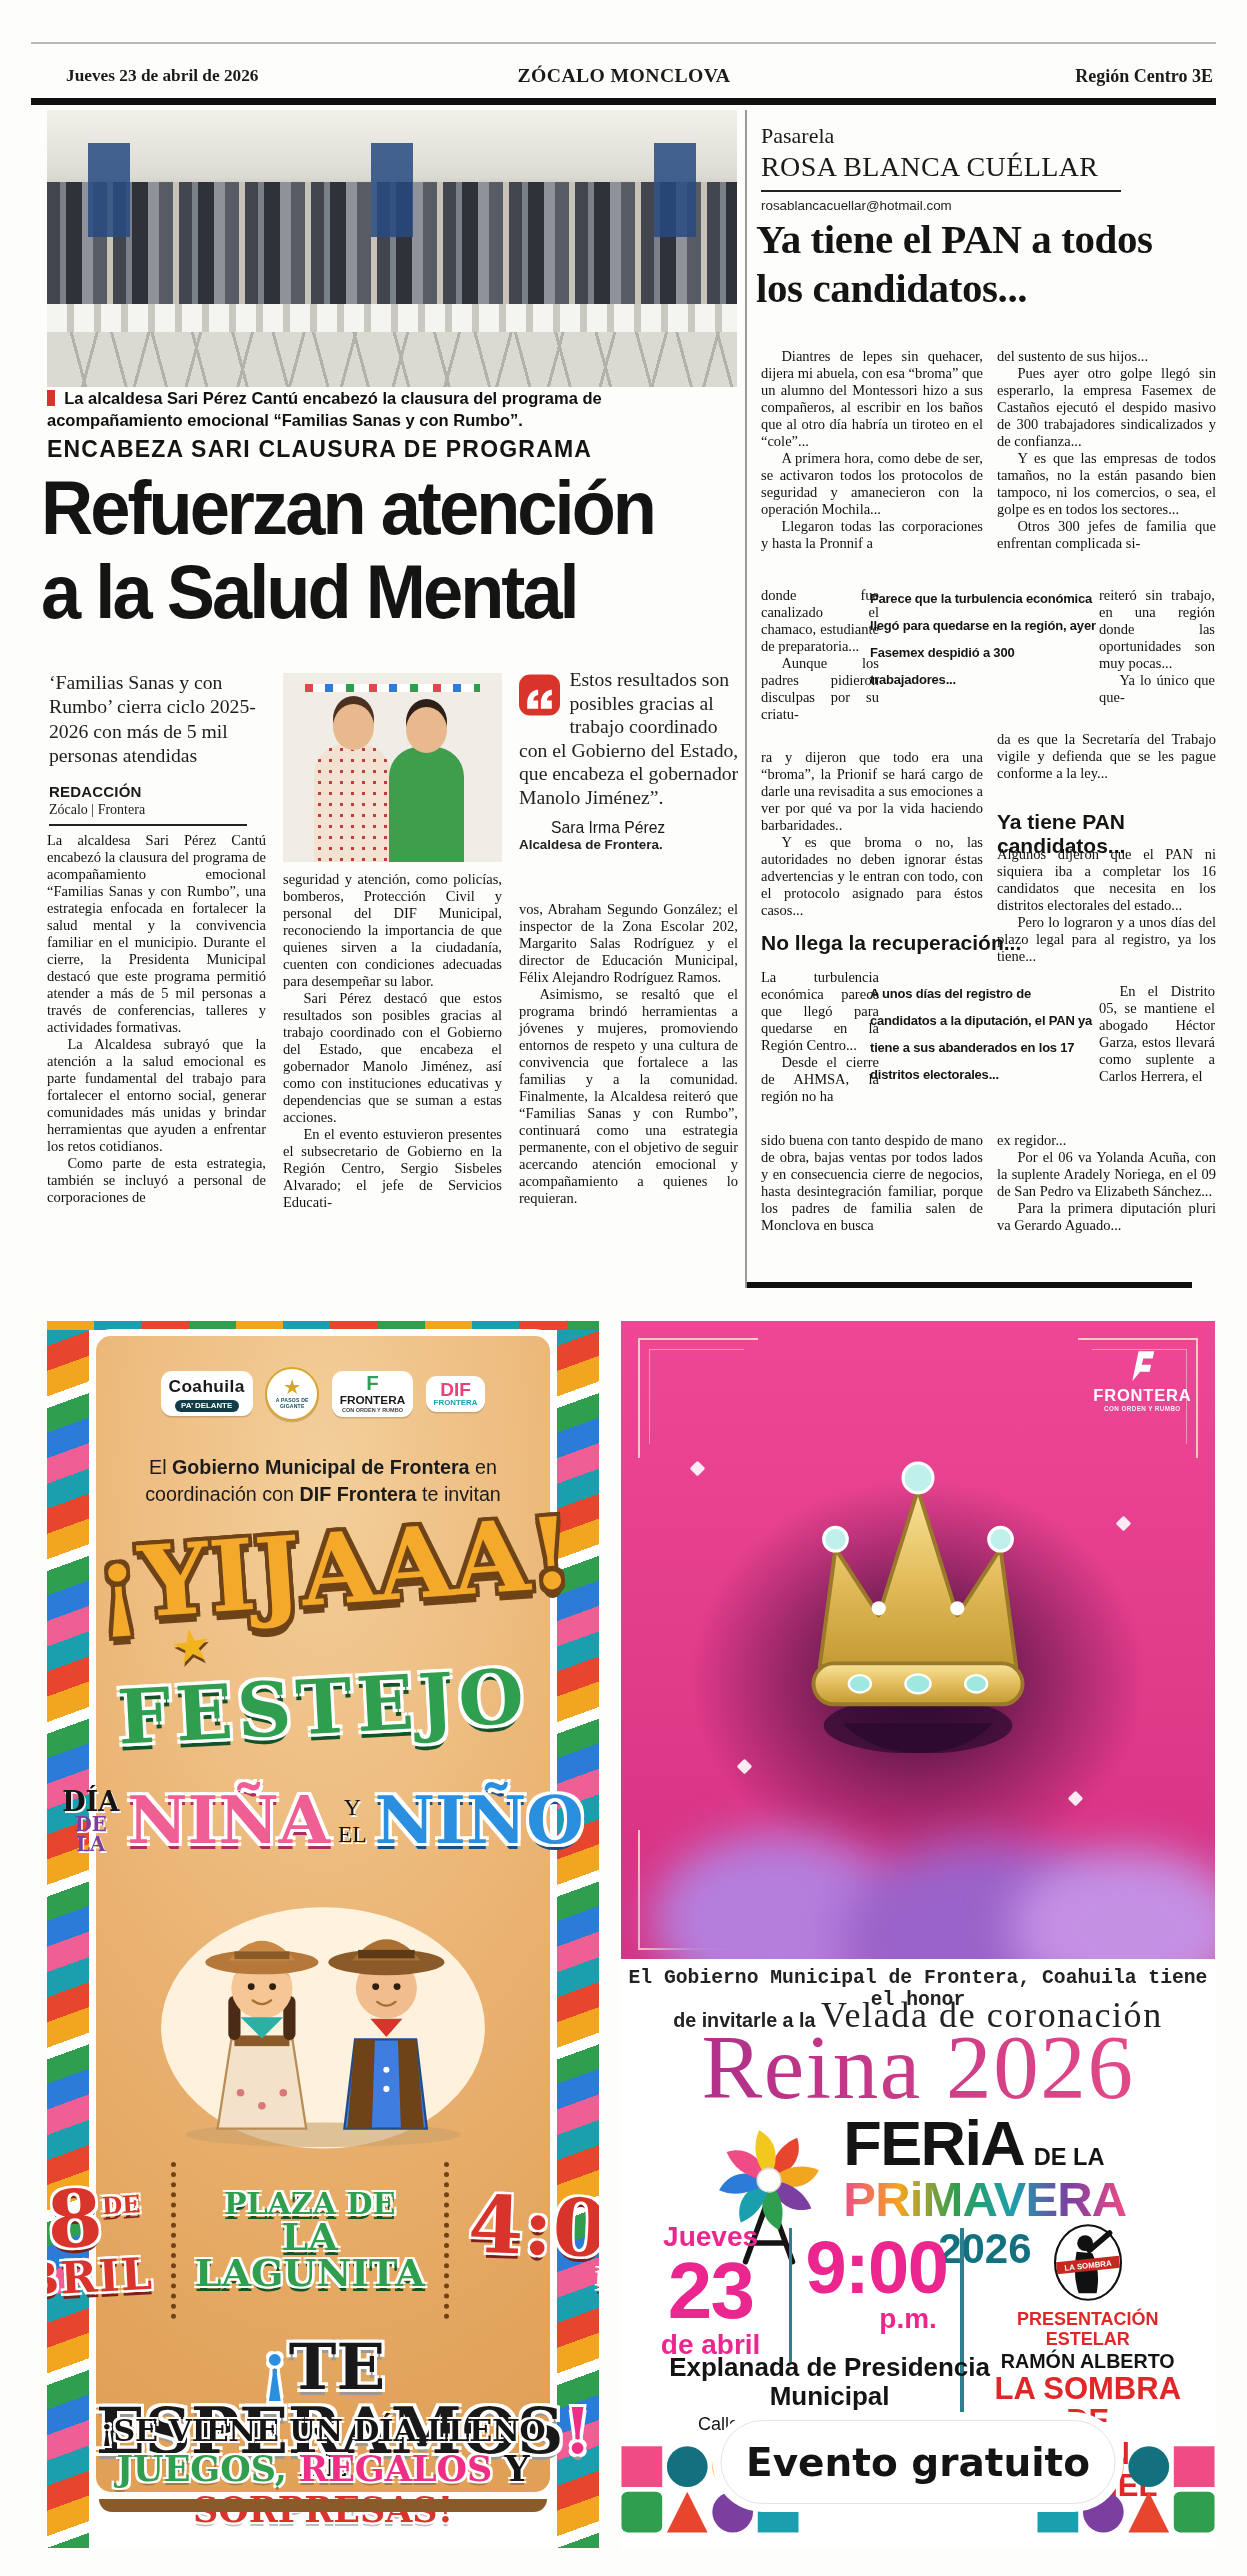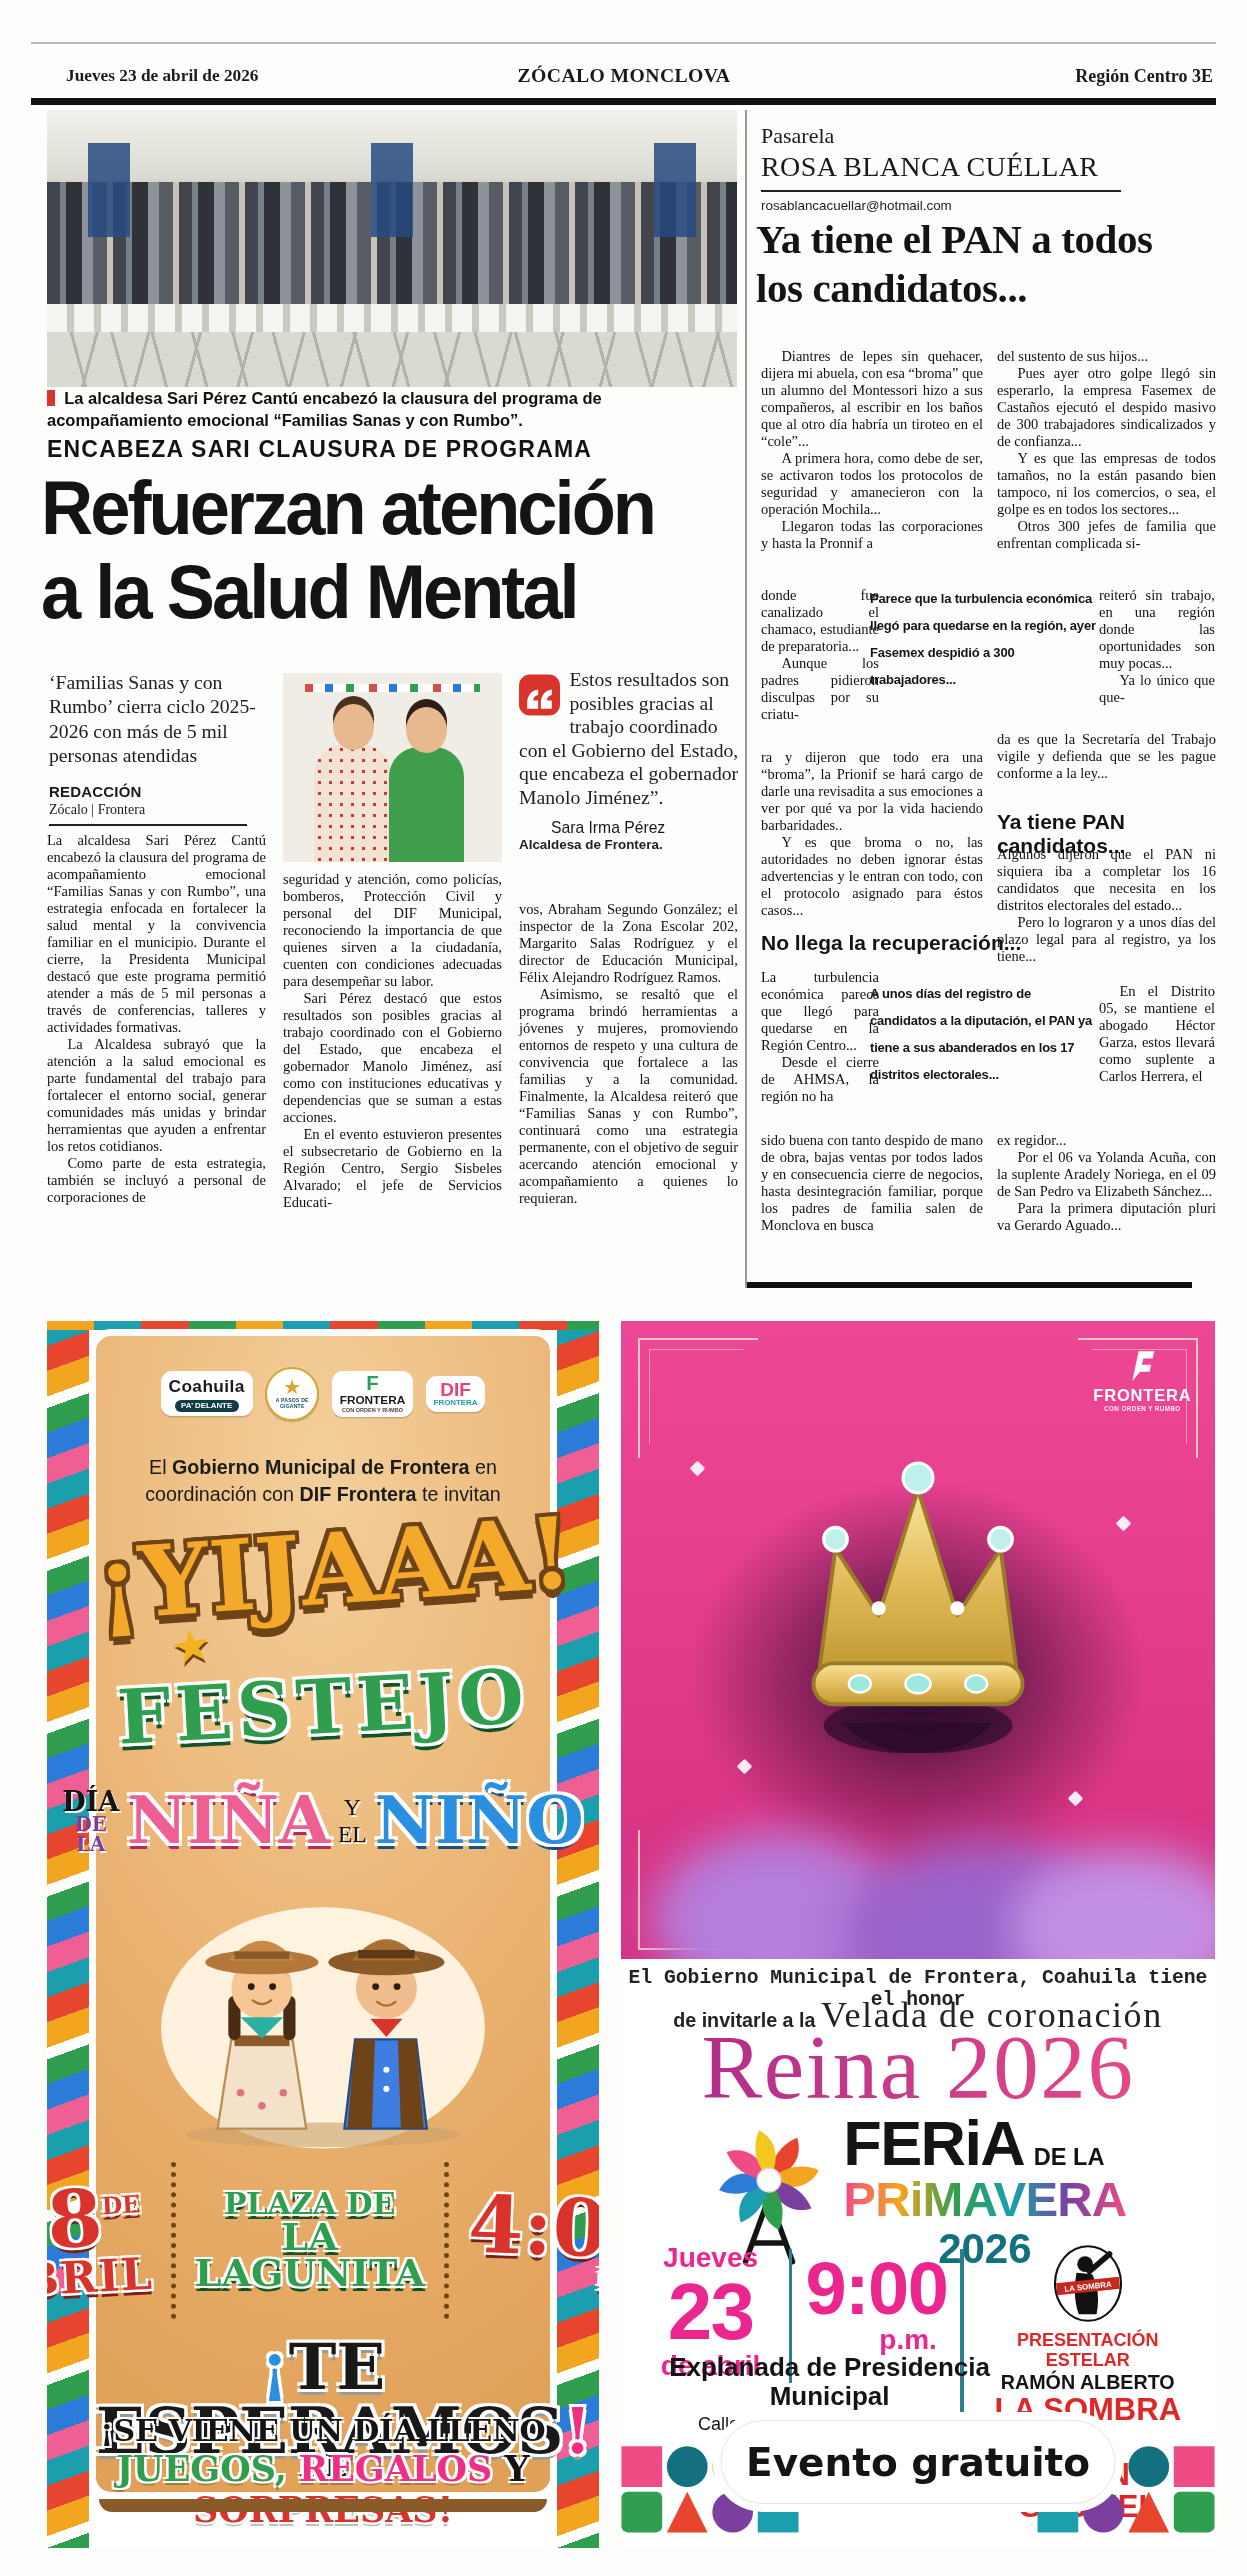--- a/index.html
+++ b/index.html
@@ -160,21 +160,21 @@
   .velada{font-family:"Liberation Serif",serif;font-weight:400;font-size:36px;letter-spacing:1.6px;}
   .adr-reina{top:701px;font-family:"Liberation Serif",serif;font-size:91px;line-height:1;color:#c02e8e;letter-spacing:1.6px;
     background:linear-gradient(90deg,#a62b8a,#ef4c86);-webkit-background-clip:text;background-clip:text;color:transparent;}
   .adr-feria{top:793px;display:flex;justify-content:center;align-items:center;gap:15.7px;text-align:left;}
   .feria-line1{display:flex;align-items:baseline;gap:9.4px;font-family:"Liberation Sans",sans-serif;}
   .feria1{font-weight:800;font-size:63px;line-height:.95;color:#141414;letter-spacing:-1.6px;}
   .feria2{font-weight:800;font-size:23.6px;color:#141414;}
   .feria3{font-family:"Liberation Sans",sans-serif;font-weight:800;font-size:49px;line-height:1.05;letter-spacing:-0.8px;
     background:linear-gradient(90deg,#ef4c86,#f2a51f,#2f9e4f,#1b9fae,#7b3fa0,#ef4c86);-webkit-background-clip:text;background-clip:text;color:transparent;}
   .feria4{font-family:"Liberation Sans",sans-serif;font-weight:800;font-size:42px;color:#13707e;text-align:center;}
-  .adr-details{position:absolute;left:23.6px;right:15.7px;top:923px;height:197px;display:flex;align-items:flex-start;}
+  .adr-details{position:absolute;left:23.6px;right:15.7px;top:902px;height:197px;display:flex;align-items:flex-start;}
   .dd-date{width:132px;text-align:center;color:#ec268f;font-family:"Liberation Sans",sans-serif;font-weight:700;line-height:1;}
   .dd-day{font-size:28px;} .dd-num{font-size:80px;font-weight:800;letter-spacing:-1.6px;} .dd-month{font-size:28px;}
   .vline{width:3.1px;background:#2b7f8e;margin:4.7px 12.6px 0 12.6px;}
   .vl1{height:134px;} .vl2{height:189px;}
   .dd-time{width:143px;text-align:center;color:#ec268f;font-family:"Liberation Sans",sans-serif;font-weight:800;line-height:1;padding-top:7.9px;}
   .dd-900{font-size:74px;letter-spacing:-1.6px;} .dd-pm{font-size:28px;text-align:right;padding-right:11px;}
   .dd-artist{flex:1;text-align:center;font-family:"Liberation Sans",sans-serif;line-height:1.15;}
   .presentation{font-weight:800;font-size:18px;color:#e02728;margin-top:3.1px;}
   .artist{font-weight:800;font-size:19.7px;color:#141414;}
   .show{font-weight:800;font-size:31px;color:#e02728;line-height:1.05;}

